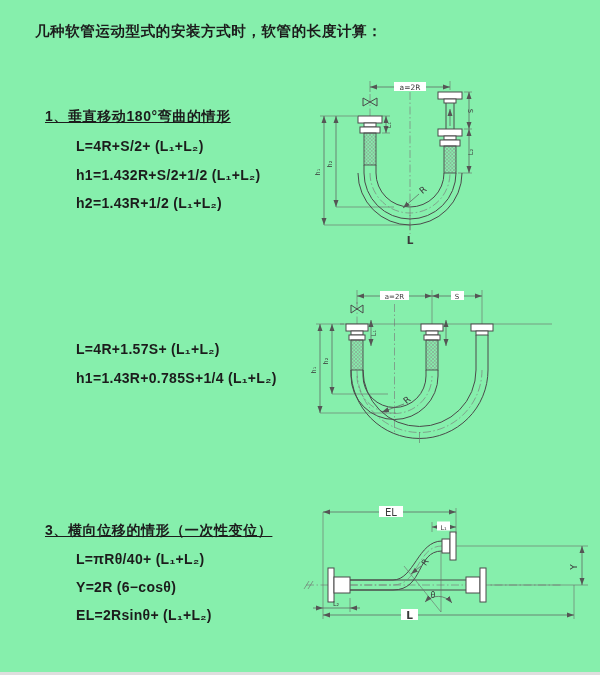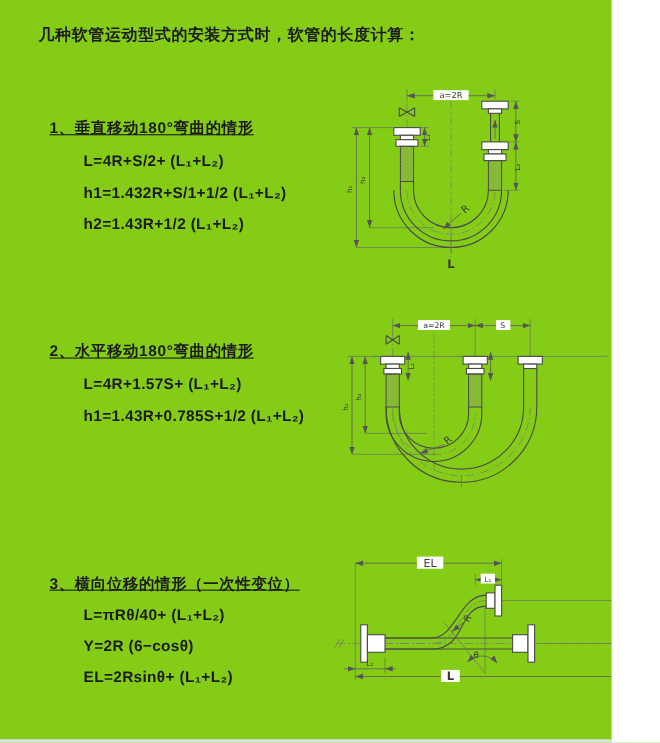--- a/index.html
+++ b/index.html
@@ -1,17 +1,17 @@
 <!DOCTYPE html>
 <html><head>
 <meta charset="utf-8">
 <style>
   html,body{margin:0;padding:0;background:#fff;}
   .sheet{
-    position:relative;width:556px;height:675px;background:#84cc16;
+    position:relative;width:600px;height:675px;background:#86efac;
     font-family:"Liberation Sans","DejaVu Sans",sans-serif;color:#1c1c1c;
     overflow:hidden;
   }
   .doc-title{
     position:absolute;left:35px;top:22px;font-size:14.5px;font-weight:700;
     letter-spacing:.6px;white-space:nowrap;
   }
   .sec-head{
     position:absolute;left:45px;font-size:14px;font-weight:700;
     letter-spacing:.6px;white-space:nowrap;text-decoration:underline;
@@ -32,26 +32,25 @@
 </style>
 </head>
 <body>
 
 <div class="sheet">
 
   <div class="doc-title">几种软管运动型式的安装方式时，软管的长度计算：</div>
 
   <div class="sec-head" style="top:108px">1、垂直移动180°弯曲的情形</div>
   <div class="formula" style="top:138px">L=4R+S/2+ (L₁+L₂)</div>
-  <div class="formula" style="top:167px">h1=1.432R+S/1+1/2 (L₁+L₂)</div>
+  <div class="formula" style="top:167px">h1=1.432R+S/2+1/2 (L₁+L₂)</div>
   <div class="formula" style="top:195px">h2=1.43R+1/2 (L₁+L₂)</div>
 
-  <div class="sec-head" style="top:311px">2、水平移动180°弯曲的情形</div>
   <div class="formula" style="top:341px">L=4R+1.57S+ (L₁+L₂)</div>
-  <div class="formula" style="top:370px">h1=1.43R+0.785S+1/2 (L₁+L₂)</div>
+  <div class="formula" style="top:370px">h1=1.43R+0.785S+1/4 (L₁+L₂)</div>
 
   <div class="sec-head" style="top:522px">3、横向位移的情形（一次性变位）</div>
   <div class="formula" style="top:551px">L=πRθ/40+ (L₁+L₂)</div>
   <div class="formula" style="top:579px">Y=2R (6−cosθ)</div>
   <div class="formula" style="top:607px">EL=2Rsinθ+ (L₁+L₂)</div>
 
   <svg style="left:300px;top:72px" width="290" height="185" viewBox="0 0 290 185">
     <defs>
       <pattern id="braid" width="3.5" height="3.5" patternUnits="userSpaceOnUse">
         <path d="M0,3.5 L3.5,0 M0,0 L3.5,3.5" stroke="#8a8a8a" stroke-width=".5"></path>

